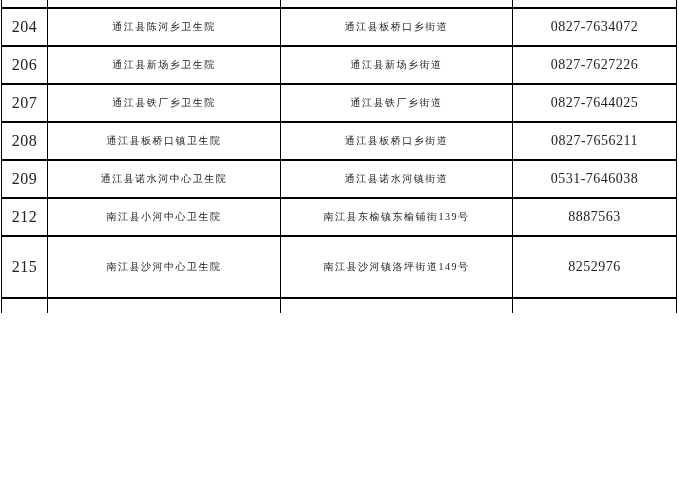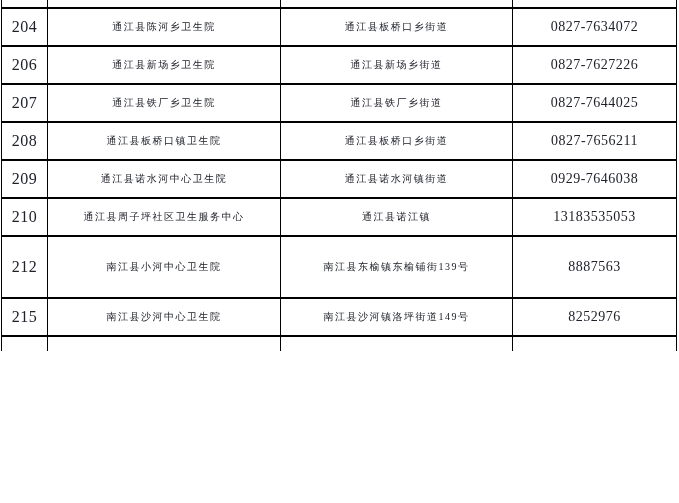--- a/index.html
+++ b/index.html
@@ -99,27 +99,21 @@
         <tr>
           <td class="cell-id">208</td>
           <td class="cell-name">通江县板桥口镇卫生院</td>
           <td class="cell-addr">通江县板桥口乡街道</td>
           <td class="cell-phone">0827-7656211</td>
         </tr>
         <tr>
           <td class="cell-id">209</td>
           <td class="cell-name">通江县诺水河中心卫生院</td>
           <td class="cell-addr">通江县诺水河镇街道</td>
-          <td class="cell-phone">0929-7646038</td>
-        </tr>
-        <tr>
-          <td class="cell-id">210</td>
-          <td class="cell-name">通江县周子坪社区卫生服务中心</td>
-          <td class="cell-addr">通江县诺江镇</td>
-          <td class="cell-phone">13183535053</td>
+          <td class="cell-phone">0531-7646038</td>
         </tr>
         <tr>
           <td class="cell-id">212</td>
           <td class="cell-name">南江县小河中心卫生院</td>
           <td class="cell-addr">南江县东榆镇东榆铺街139号</td>
           <td class="cell-phone">8887563</td>
         </tr>
         <tr>
           <td class="cell-id">215</td>
           <td class="cell-name">南江县沙河中心卫生院</td>

